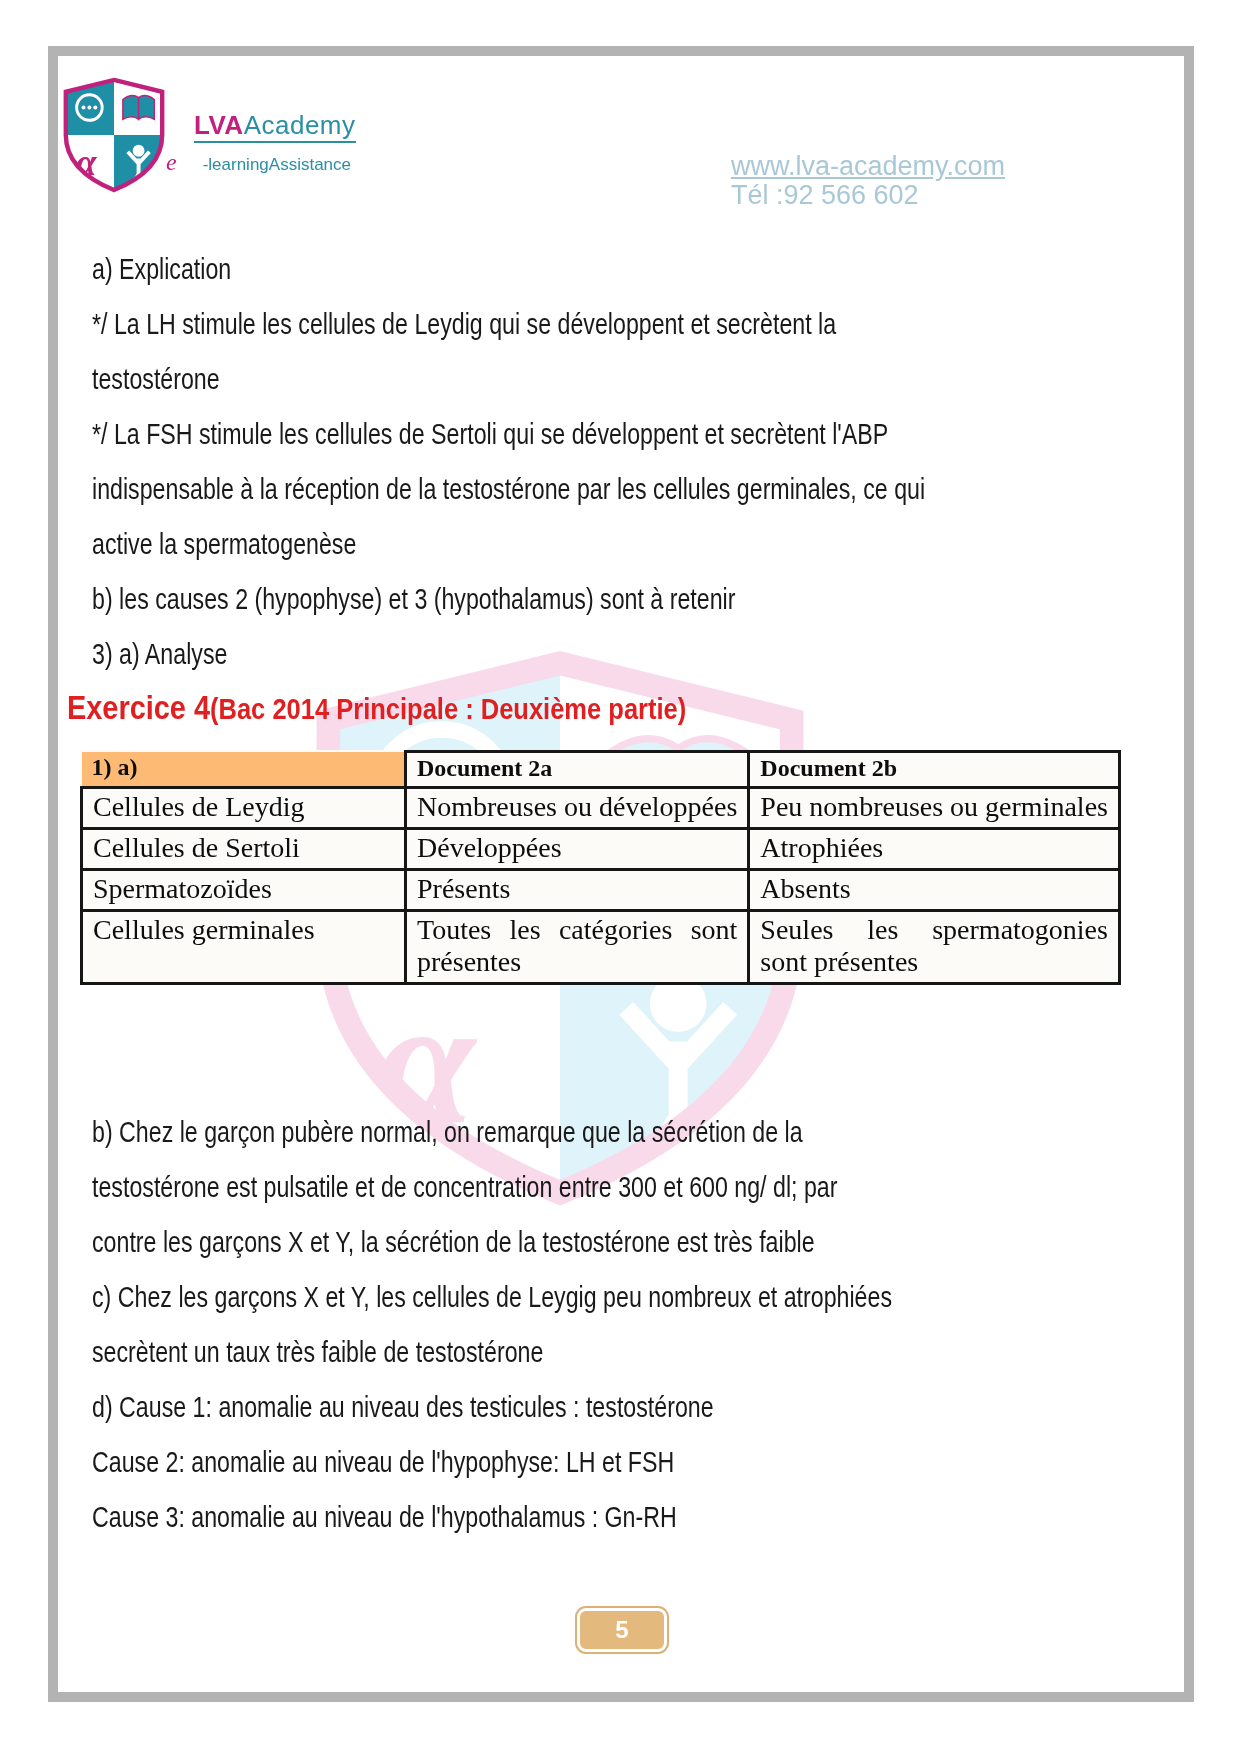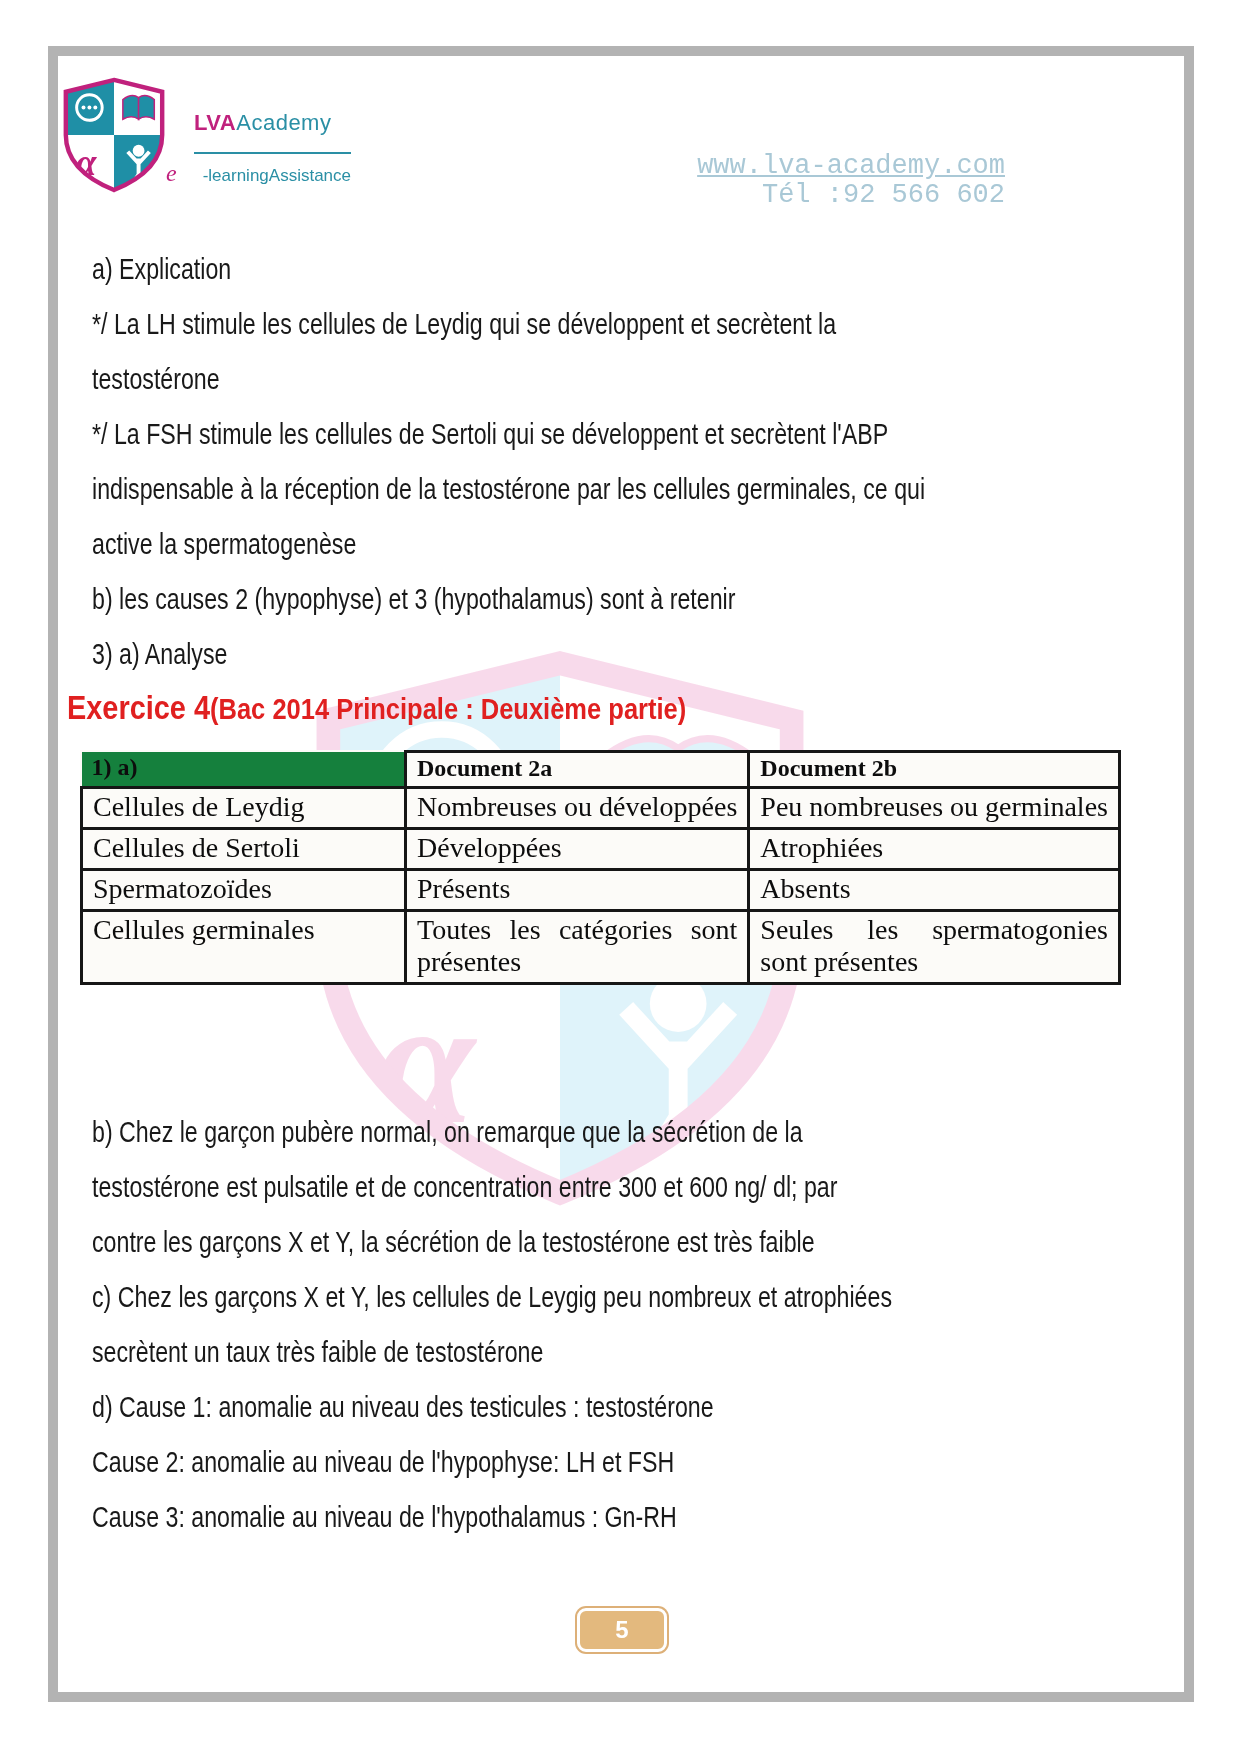--- a/index.html
+++ b/index.html
@@ -9,27 +9,27 @@
     font-family:"Liberation Sans", sans-serif; overflow:hidden;
   }
   .frame {
     position:absolute; left:48px; top:46px; width:1146px; height:1656px;
     border:10px solid #b3b3b3; z-index:1;
   }
   
   .logo-block { position:absolute; left:58px; top:76px; z-index:3; display:flex; }
   .logo-svg { width:112px; height:118px; }
   .brand-text { margin-left:24px; margin-top:34px; }
-  .brand-line { font-size:22px; letter-spacing:0.5px; border-bottom:2px solid #2a8fa5; padding-bottom:16px; }
+  .brand-line { font-size:26px; letter-spacing:0.5px; border-bottom:2px solid #2a8fa5; padding-bottom:0; }
   .brand-bold { color:#c0217d; font-weight:bold; }
   .brand-rest { color:#2a8fa5; }
   .tagline { margin-top:6px; font-size:17px; color:#2a8fa5; }
   .tagline .e { font-family:"Liberation Serif", serif; font-style:italic; color:#c0217d; font-size:24px; margin-right:26px; margin-left:-28px; }
-  .contact { position:absolute; right:235px; top:152px; z-index:3; text-align:right;
-             color:#a9c8d6; font-size:27px; line-height:29px;font-family:Liberation Mono, monospace; }
+  .contact { position:absolute; right:235px; top:152px; z-index:3; 
+             color:#a9c8d6; font-size:27px; line-height:29px; }
   .contact .site { text-decoration:underline; }
   
   .textblock { position:absolute; left:67px; z-index:3; width:1100px; color:#191919;margin-left:25px; }
   .tb1 { top:242px; }
   .tb2 { top:1105px; }
   .line { height:55px; line-height:55px; font-size:29px; white-space:nowrap;
           transform:scaleX(0.80); transform-origin:0 50%; }
   
   .exo-heading { position:absolute; left:67px; top:688px; z-index:3; white-space:nowrap;
                  color:#e02020; font-weight:bold; transform:scaleX(0.85); transform-origin:0 50%; }
@@ -37,21 +37,21 @@
   .exo-sub { font-size:30px; }
   
   .doc-table-wrap { position:absolute; left:80px; top:750px; z-index:3; background:#fcfbf8;
                     font-family:"Liberation Serif", serif; color:#0d0d0d; }
   table.doc { border-collapse:collapse; }
   table.doc td { border:3px solid #161616; font-size:28px; padding:2px 10px 4px 10px; vertical-align:top; }
   table.doc td.c1 { width:324px; }
   table.doc td.c2 { width:318px; }
   table.doc td.c3 { width:316px; }
   table.doc tr.hdr td { font-weight:bold; font-size:24px; }
-  table.doc td.naked { border-top:none; border-left:none; background:#15803d; }
+  table.doc td.naked { border-top:none; border-left:none; background:#fdba74; }
   table.doc td.just { text-align:justify; }
   table.doc td.nowrap { white-space:nowrap; }
   
   .page-badge {
     position:absolute; left:577px; top:1608px; width:90px; height:44px; z-index:3;
     background:#e3b97e; border:3px solid #ffffff; box-shadow:0 0 0 2px #ddb078;
     border-radius:9px; display:flex; align-items:center; justify-content:center;
     color:#ffffff; font-weight:bold; font-size:24px;
   }
   

